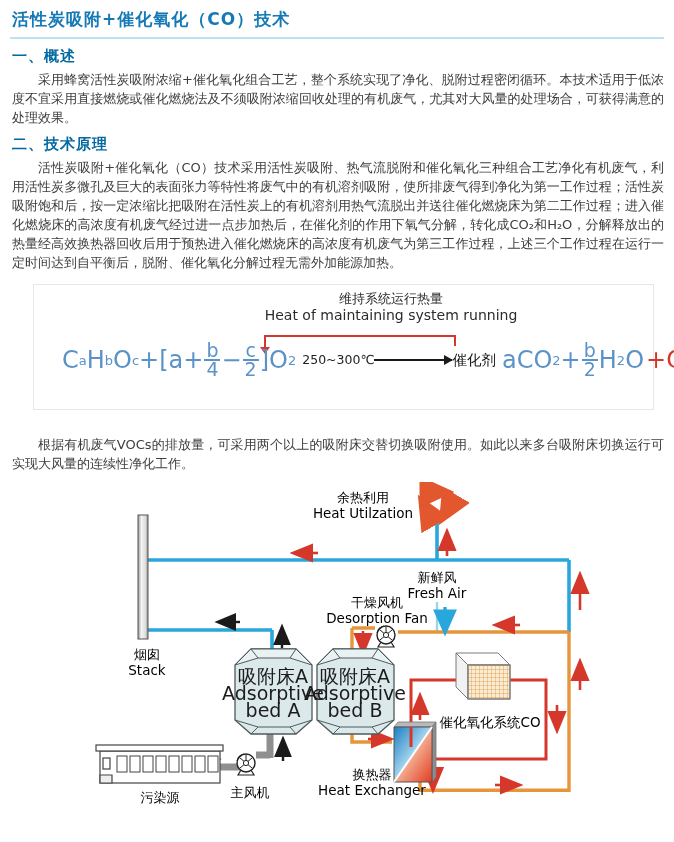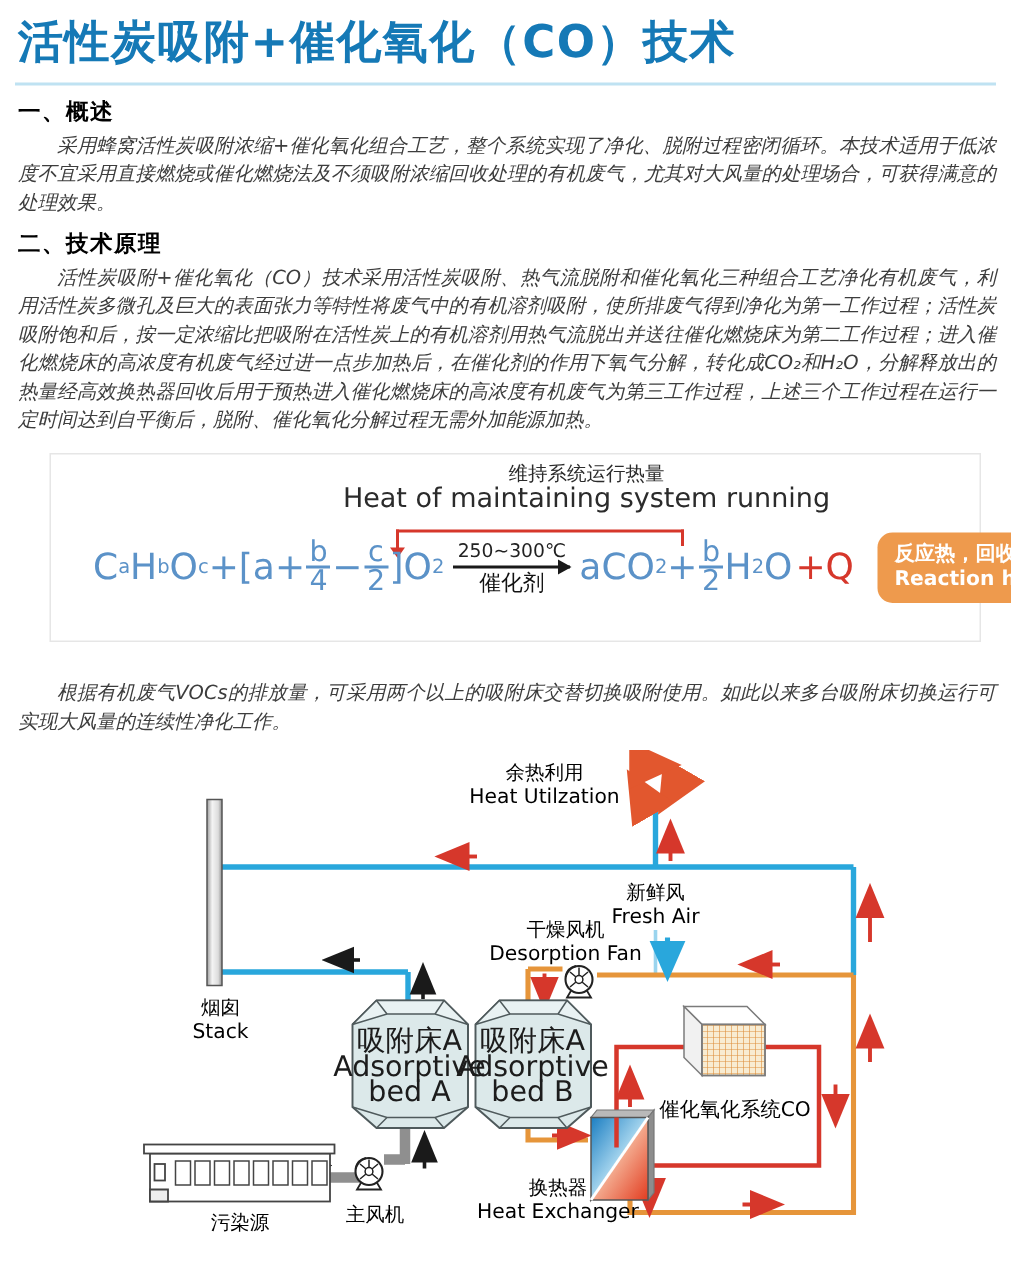--- a/index.html
+++ b/index.html
@@ -6,59 +6,58 @@
   html,body { background:#ffffff; }
   body {
     width:674px; height:842px; overflow:hidden; position:relative;
     font-family:"DejaVu Sans","Liberation Sans",sans-serif;
     color:#3d3d3d;
   }
   .page { padding:6px 10px 0 12px; }
 
   
   .doc-title {
-    font-size:30px; font-weight:bold; color:#1579b6; letter-spacing:1px;
+    font-size:17px; font-weight:bold; color:#1579b6; letter-spacing:1px;
     margin:2px 0 6px 0;
   }
   .title-rule { height:2px; background:#bfe2f2; margin:0 0 6px -2px; }
 
   
-  h2.sec { font-size:15px; font-weight:bold; color:#000000; margin:8px 0 4px 0; letter-spacing:1px;}
+  h2.sec { font-size:15px; font-weight:bold; color:#0369a1; margin:8px 0 4px 0; letter-spacing:1px;}
   p.body-p {
     font-size:13px; line-height:19px; text-align:justify; text-indent:2em;
     color:#3d3d3d;
-    font-style:italic;
   }
 
   
   .formula-box {
     position:relative; margin:12px 10px 0 21px; height:126px;
     border:1px solid #e6e6e6; background:#fff;
   }
   .heat-label { position:absolute; left:357px; top:6px; transform:translateX(-50%);
     text-align:center; white-space:nowrap; color:#2b2b2b; }
   .heat-label .zh { font-size:13px; display:block; line-height:16px;}
-  .heat-label .en { font-size:18px; display:block; line-height:16px;}
+  .heat-label .en { font-size:14px; display:block; line-height:16px;}
   .brk { position:absolute; background:#d6372b; }
   .brk-h { left:230px; top:50px; width:192px; height:2px; }
   .brk-l { left:230px; top:50px; width:2px; height:13px; }
   .brk-r { left:420px; top:50px; width:2px; height:11px; }
   .brk-arrow { position:absolute; left:226px; top:62px; width:0; height:0;
     border-left:5px solid transparent; border-right:5px solid transparent;
     border-top:7px solid #d6372b; }
   .formula-row {
     position:absolute; left:28px; top:44px; right:4px; height:62px;
     display:flex; align-items:center; white-space:nowrap;
     font-size:24px; color:#5b92c8;
   }
   .formula-row sub { font-size:13px; }
   .frac { display:inline-flex; flex-direction:column; align-items:center;
     font-size:19px; line-height:17px; margin:0 1px; vertical-align:middle;}
   .frac .den { border-top:2px solid #5b92c8; padding:0 2px;}
-  .rxn-arrow { display:inline-flex; flex-direction:column; align-items:center;
+  .rxn-arrow { display:inline-flex; flex-direction:row; align-items:center;
     margin:0 6px; line-height:14px;}
   .rxn-arrow .ct { font-size:12.5px; color:#222; }
   .rxn-arrow .line { position:relative; width:78px; height:2.5px; background:#1a1a1a; margin:3px 0;}
   .rxn-arrow .line:after { content:""; position:absolute; right:-1px; top:-4.2px;
     border-left:9px solid #1a1a1a; border-top:5.5px solid transparent; border-bottom:5.5px solid transparent;}
   .rxn-arrow .cb { font-size:14.5px; color:#111; }
   .qred { color:#d6372b; margin-left:2px;}
   .block-arrow { width:26px; height:22px; background:#ef9140; margin:0 7px 0 9px;
     clip-path:polygon(0 28%, 52% 28%, 52% 0, 100% 50%, 52% 100%, 52% 72%, 0 72%); }
   .result-box { background:#ee9a4d; border-radius:10px; color:#fff; font-weight:bold;

